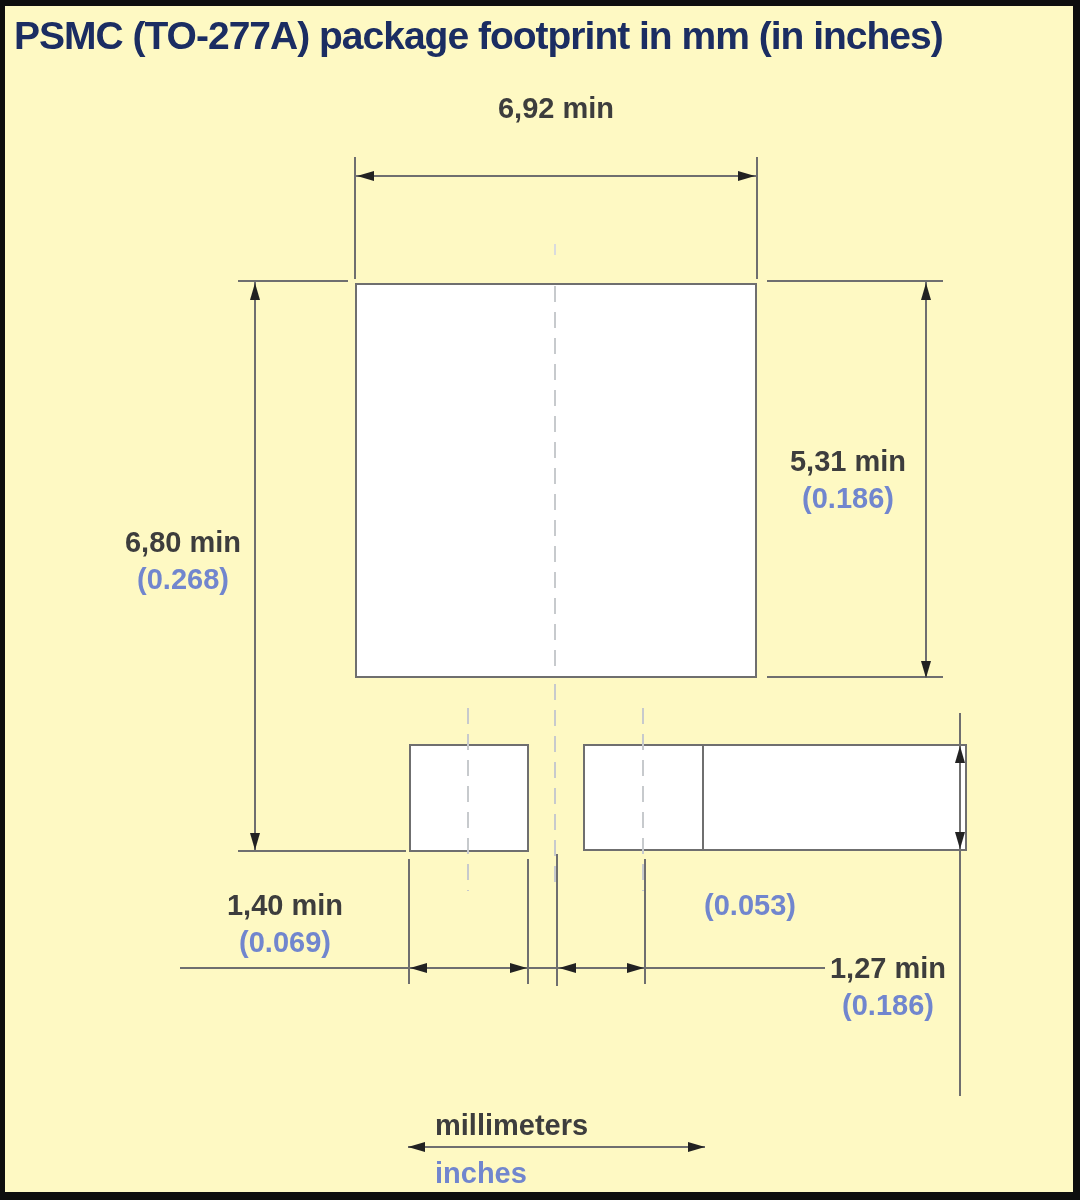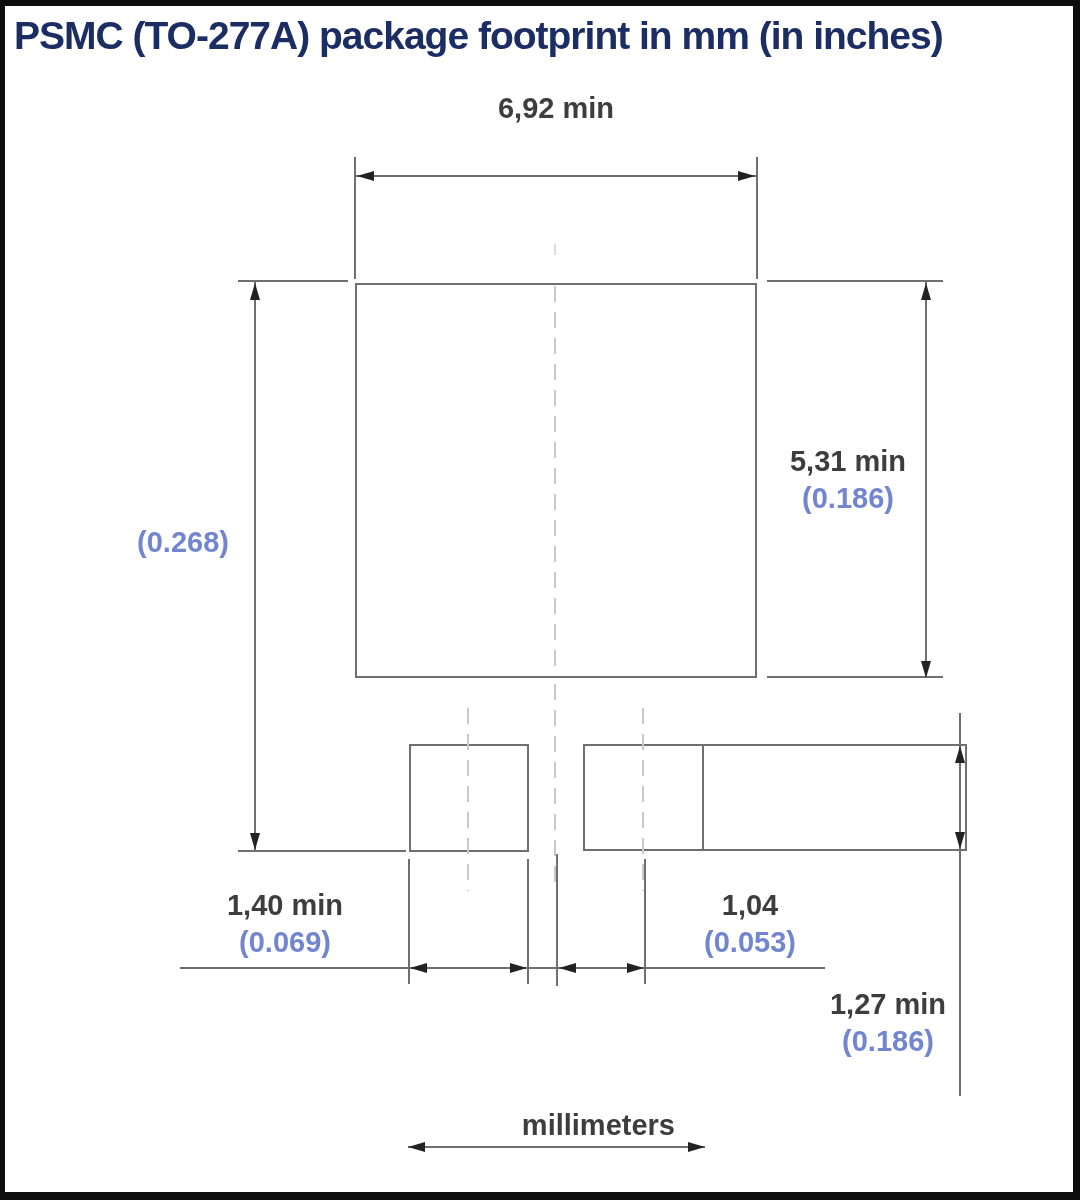--- a/index.html
+++ b/index.html
@@ -1,18 +1,18 @@
 <!DOCTYPE html>
 <html><head>
 <meta charset="utf-8">
 <style>
   html,body{margin:0;padding:0;background:#888;}
   .frame{
     position:relative;width:1080px;height:1200px;box-sizing:border-box;
-    background:#ffffff;border:6px solid #0e0e0e;border-left-width:5px;
+    background:#fef9c3;border:6px solid #0e0e0e;border-left-width:5px;
     border-right-width:7px;border-bottom-width:8px;overflow:hidden;
     font-family:"Liberation Sans",sans-serif;
   }
   .title{
     position:absolute;left:9px;top:8px;width:1060px;
     font-size:39px;font-weight:bold;letter-spacing:-1px;
     color:#1b2d62;white-space:nowrap;
   }
   
   .hl{position:absolute;height:2px;background:#6f6f6f;}
@@ -26,21 +26,21 @@
   
   .au,.ad,.al,.ar{position:absolute;width:0;height:0;}
   .au{border-left:5px solid transparent;border-right:5px solid transparent;border-bottom:17px solid #222;}
   .ad{border-left:5px solid transparent;border-right:5px solid transparent;border-top:17px solid #222;}
   .al{border-top:5px solid transparent;border-bottom:5px solid transparent;border-right:17px solid #222;}
   .ar{border-top:5px solid transparent;border-bottom:5px solid transparent;border-left:17px solid #222;}
   
   .dim{position:absolute;text-align:center;font-size:29px;font-weight:bold;
        line-height:37px;color:#3d3d3d;white-space:nowrap;}
   .dim .in{color:#7186ce;}
-  .legend{position:absolute;text-align:right;font-size:29px;font-weight:bold;
+  .legend{position:absolute;text-align:left;font-size:29px;font-weight:bold;
           line-height:34px;white-space:nowrap;}
   .legend.mmc{color:#3d3d3d;}
   .legend.inc{color:#7186ce;}
 </style>
 </head>
 <body>
 
 <div class="frame">
 
   <div class="title">PSMC (TO-277A) package footprint in mm (in inches)</div>
@@ -58,20 +58,21 @@
   <div class="dim" style="left:431px;top:84px;width:240px;">
     <div>6,92 min</div>
   </div>
 
   <div class="hl" style="left:233px;top:274px;width:110px;"></div>
   <div class="hl" style="left:233px;top:844px;width:168px;"></div>
   <div class="vl" style="left:249px;top:276px;height:569px;"></div>
   <div class="au" style="left:245px;top:277px;"></div>
   <div class="ad" style="left:245px;top:827px;"></div>
   <div class="dim" style="left:78px;top:518px;width:200px;">
+    <div>6,80 min</div>
     <div class="in">(0.268)</div>
   </div>
 
   <div class="hl" style="left:762px;top:274px;width:176px;"></div>
   <div class="hl" style="left:762px;top:670px;width:176px;"></div>
   <div class="vl" style="left:920px;top:276px;height:396px;"></div>
   <div class="au" style="left:916px;top:277px;"></div>
   <div class="ad" style="left:916px;top:655px;"></div>
   <div class="dim" style="left:743px;top:437px;width:200px;">
     <div>5,31 min</div>
@@ -80,41 +81,41 @@
 
   <div class="rect" style="left:404px;top:738px;width:120px;height:108px;"></div>
   <div class="rect" style="left:578px;top:738px;width:384px;height:107px;"></div>
   <div class="vl" style="left:697px;top:740px;height:103px;"></div>
   <div class="cl" style="left:462px;top:702px;height:183px;"></div>
   <div class="cl" style="left:637px;top:702px;height:183px;"></div>
 
   <div class="vl" style="left:954px;top:707px;height:383px;"></div>
   <div class="au" style="left:950px;top:740px;"></div>
   <div class="ad" style="left:950px;top:826px;"></div>
-  <div class="dim" style="left:808px;top:944px;width:150px;margin-top:36px;">
+  <div class="dim" style="left:808px;top:944px;width:150px;">
     <div>1,27 min</div>
     <div class="in">(0.186)</div>
   </div>
 
   <div class="vl" style="left:403px;top:853px;height:125px;"></div>
   <div class="vl" style="left:522px;top:853px;height:125px;"></div>
   <div class="vl" style="left:551px;top:848px;height:132px;"></div>
   <div class="vl" style="left:639px;top:853px;height:125px;"></div>
   <div class="hl" style="left:175px;top:961px;width:645px;"></div>
   <div class="al" style="left:405px;top:957px;"></div>
   <div class="ar" style="left:505px;top:957px;"></div>
   <div class="al" style="left:554px;top:957px;"></div>
   <div class="ar" style="left:622px;top:957px;"></div>
   <div class="dim" style="left:180px;top:881px;width:200px;">
     <div>1,40 min</div>
     <div class="in">(0.069)</div>
   </div>
   <div class="dim" style="left:645px;top:881px;width:200px;">
-    <div>1,04</div>
     <div class="in">(0.053)</div>
   </div>
 
   <div class="hl" style="left:403px;top:1140px;width:297px;"></div>
   <div class="al" style="left:403px;top:1136px;"></div>
   <div class="ar" style="left:683px;top:1136px;"></div>
   <div class="legend mmc" style="left:430px;top:1102px;width:240px;">millimeters</div>
+  <div class="legend inc" style="left:430px;top:1150px;width:240px;">inches</div>
 
 </div>
 
 </body></html>

